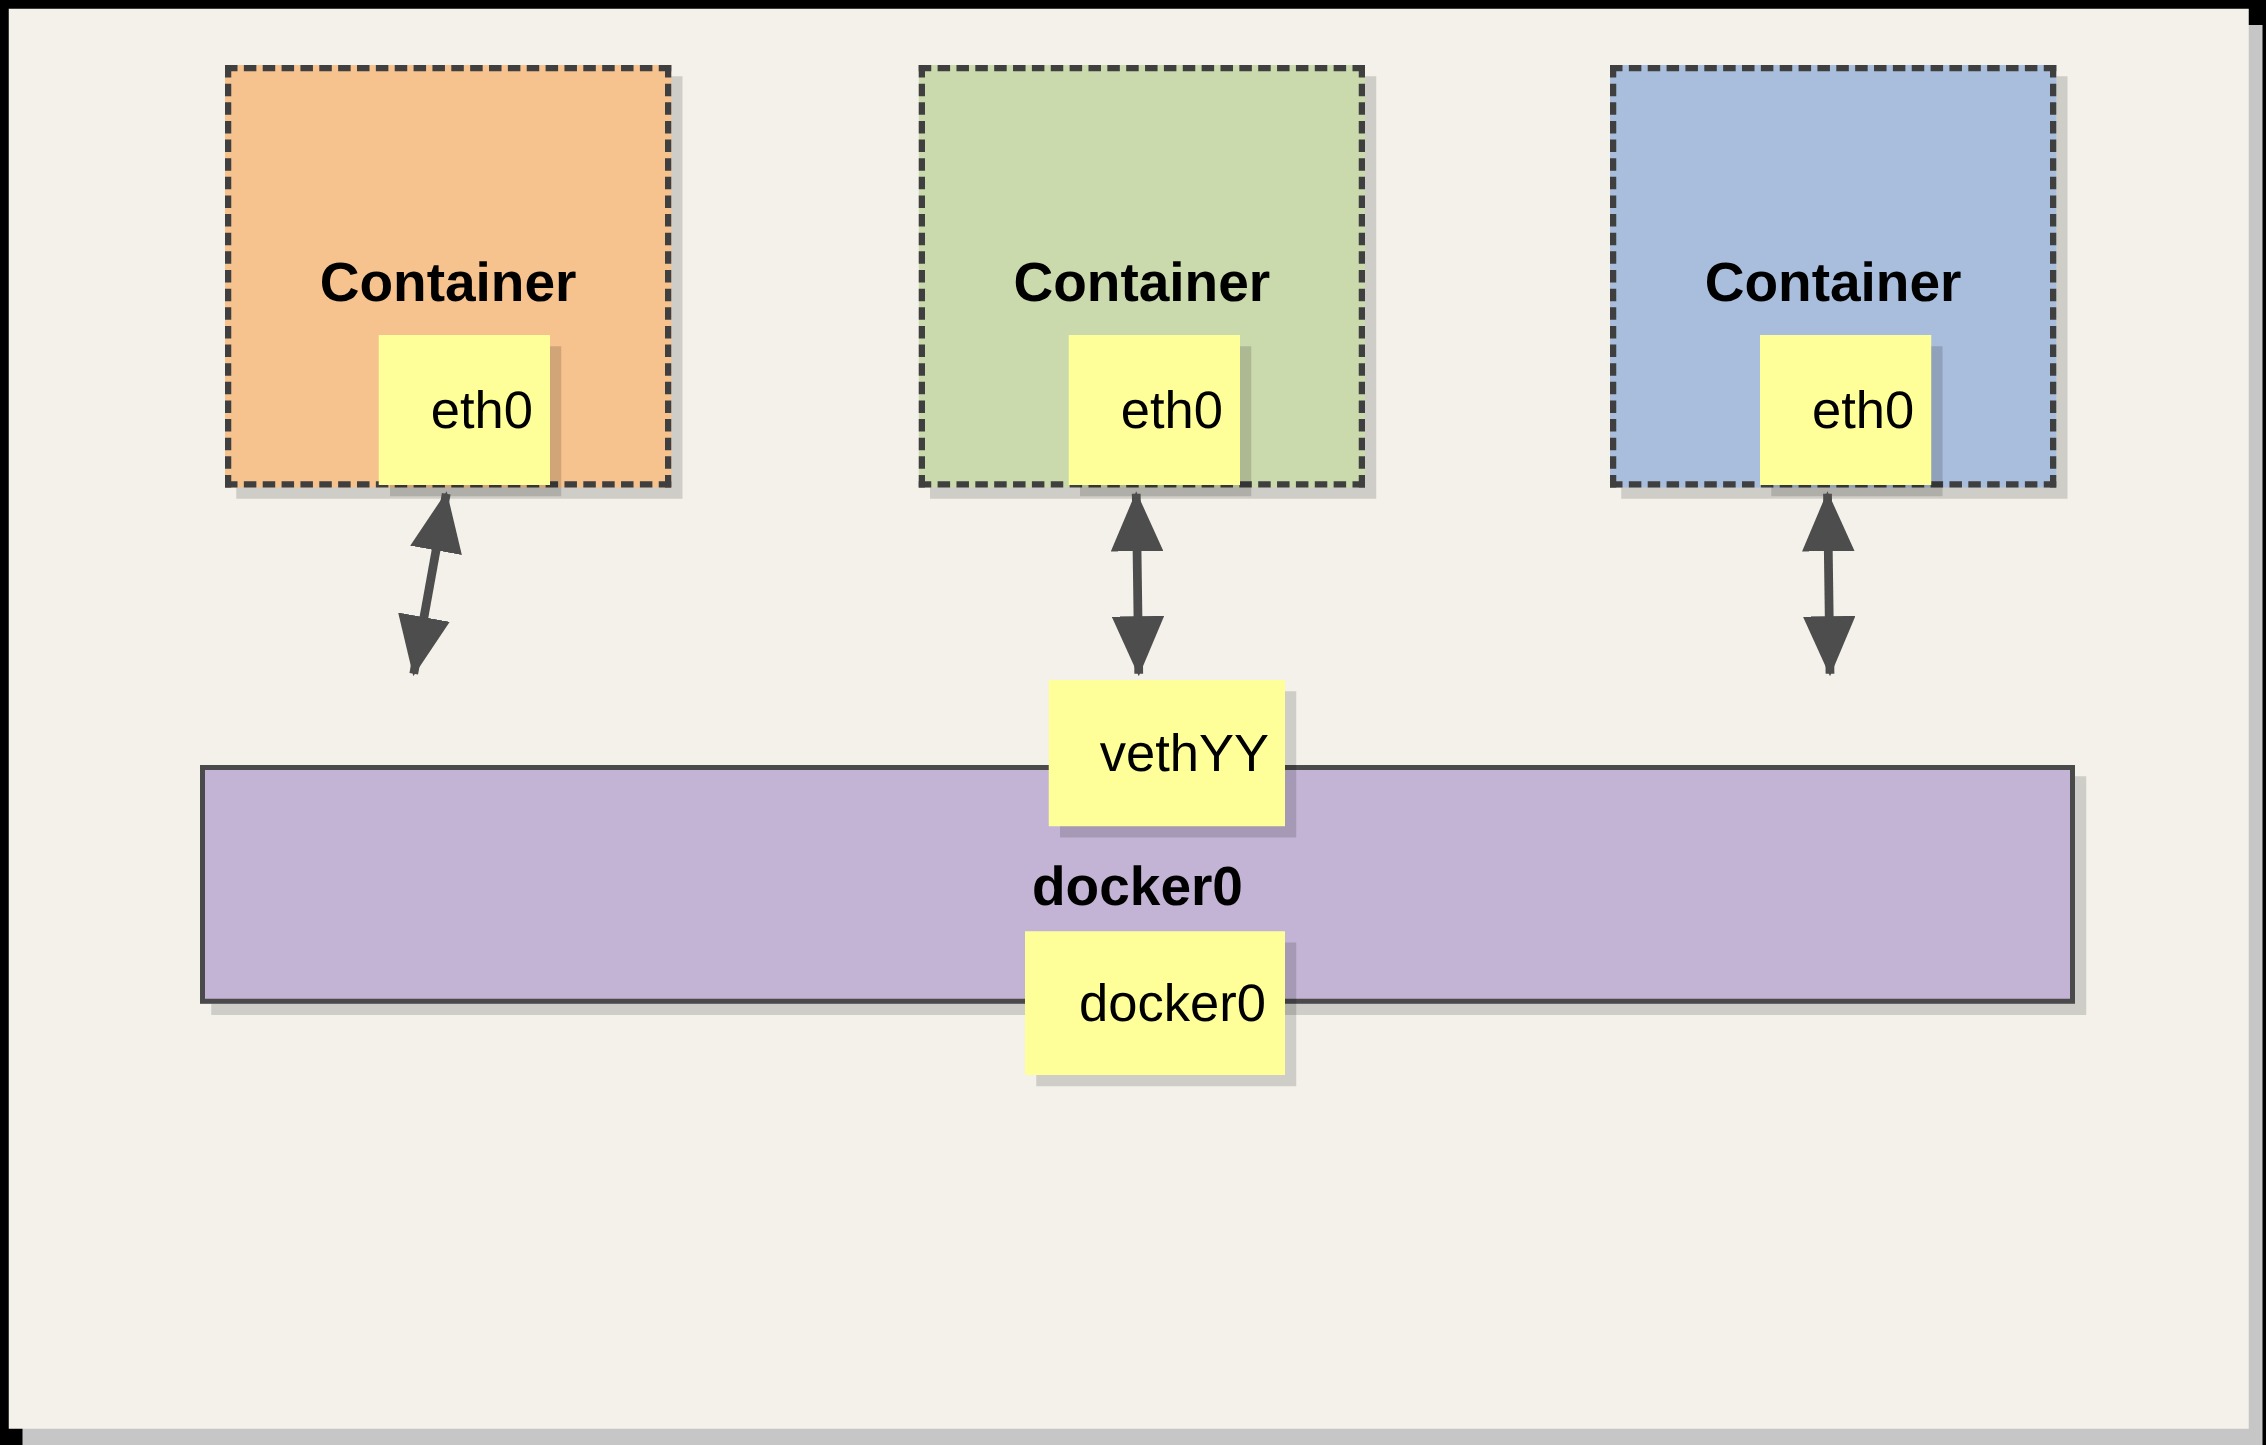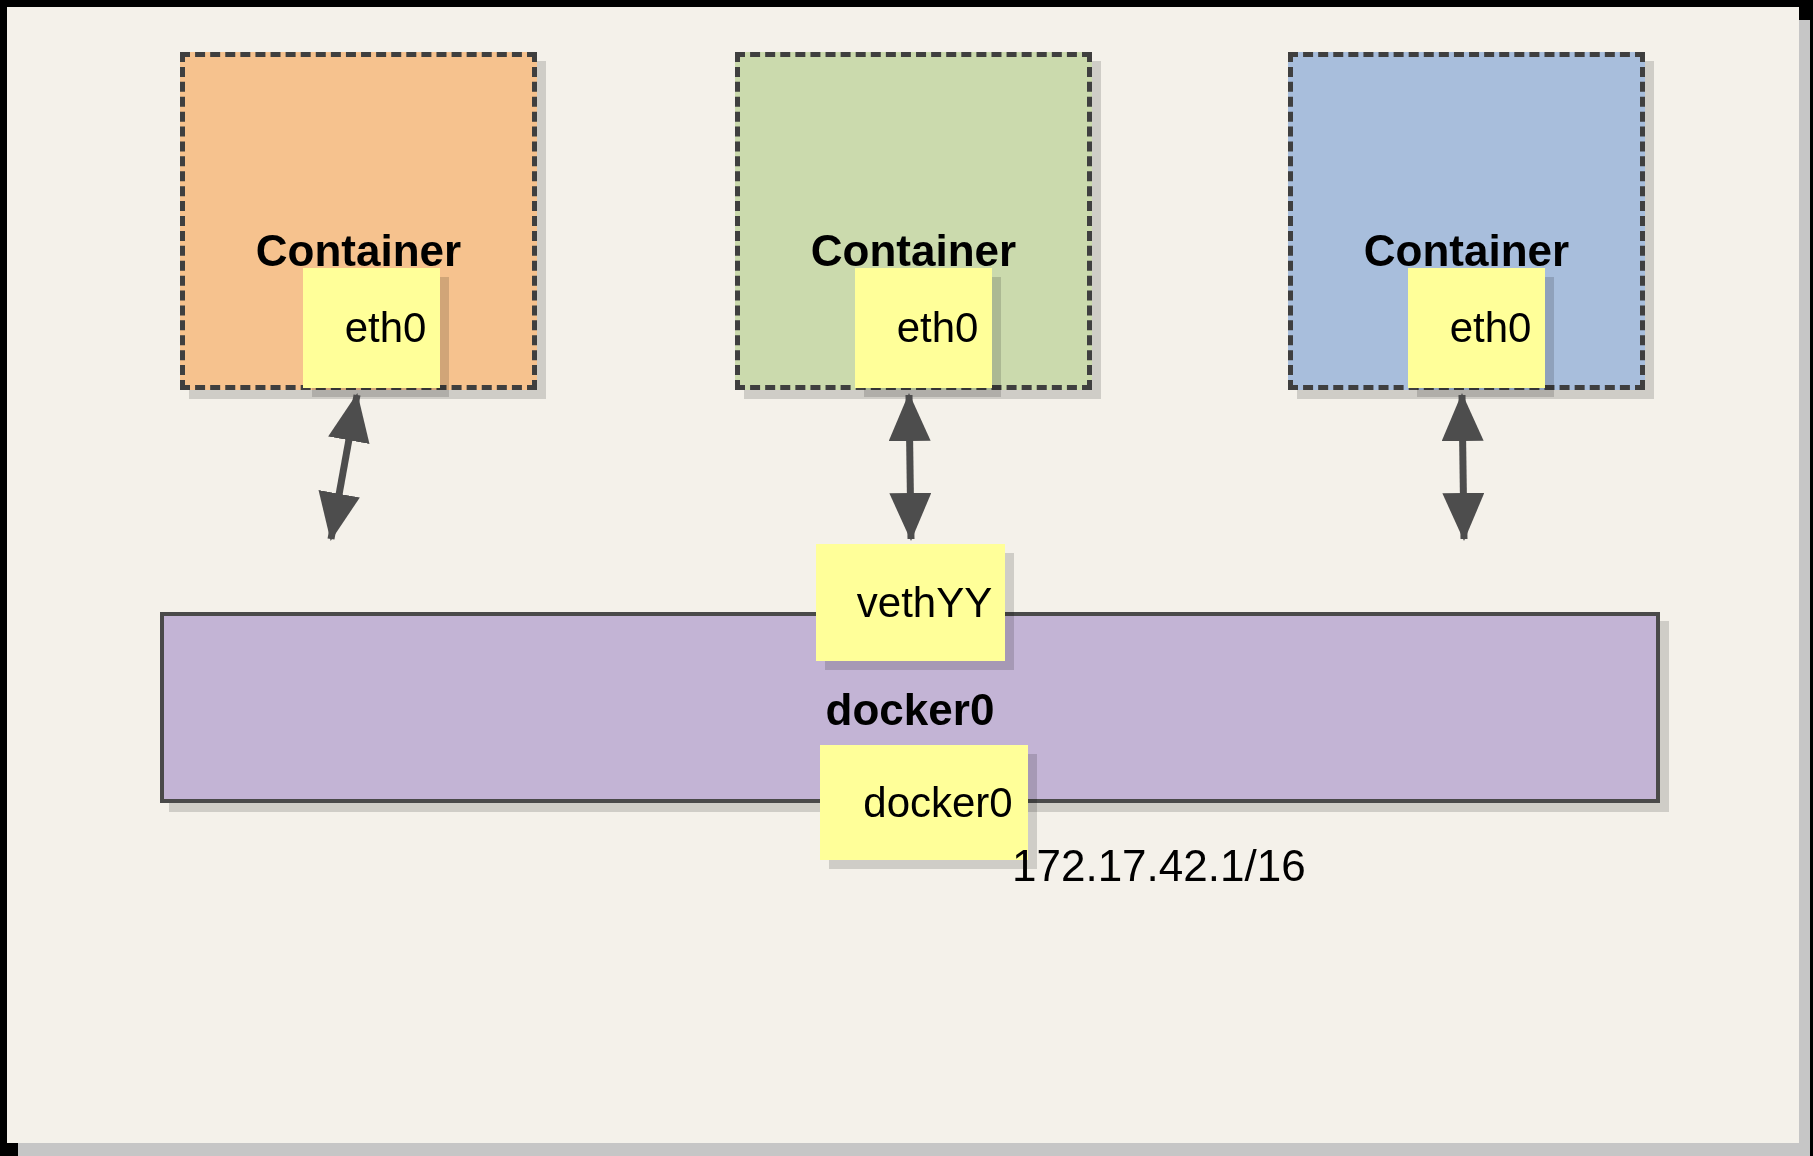--- a/index.html
+++ b/index.html
@@ -13,21 +13,21 @@
     box-shadow:11px 13px 0 #C6C6C6;
   }
   .abs{position:absolute;}
   .shadow{box-shadow:9px 9px 0 rgba(0,0,0,0.15);}
   .container-box{
     width:357px;height:338px;top:45px;
     border:5px dashed #3F3F3F;box-sizing:border-box;
   }
   .container-label{
     position:absolute;left:0;right:0;top:145px;
-    text-align:center;font-size:44px;font-weight:bold;color:#000;margin-top:24px;
+    text-align:center;font-size:44px;font-weight:bold;color:#000;
   }
   .iface{
     background:#FFFF99;display:flex;align-items:center;justify-content:center;
     font-size:42px;color:#000;padding-left:28px;
   }
   .eth{width:109px;height:120px;top:261px;}
   .veth{height:117px;top:537px;}
   #bridge{
     left:153px;top:605px;width:1500px;height:191px;
     background:#C3B4D5;border:4px solid #4A4A4A;box-sizing:border-box;
@@ -63,29 +63,28 @@
   <div class="abs container-box shadow" style="left: 1281px; background-color: rgb(168, 190, 220);">
     <div class="container-label">Container</div>
   </div>
   <div class="abs iface eth shadow" style="left:1401px;">
     <span>eth0</span>
   </div>
 
   <div class="abs shadow" id="bridge" style="background-color: rgb(195, 180, 213);"></div>
   <div class="abs" id="bridge-label">docker0</div>
 
-  <div class="abs iface veth shadow" style="left:809px;width:161px;">
+  <div class="abs iface veth shadow" style="left:832px;width:161px;">
     <span>vethYY</span>
   </div>
 
   <div class="abs iface shadow" id="docker0-box">
     <span>docker0</span>
   </div>
 
-  <div class="abs" id="ip-label">172.17.42.1/16</div>
 
 
   <svg id="arrow-layer" width="1792" height="1136" viewBox="0 0 1792 1136">
     <defs>
       <marker id="ah" markerUnits="userSpaceOnUse" markerWidth="48" markerHeight="42" viewBox="0 0 48 42" refX="46" refY="21" orient="auto-start-reverse">
         <path d="M0,0 L48,21 L0,42 Z" fill="#4D4D4D"></path>
       </marker>
     </defs>
     <line x1="350" y1="388" x2="324" y2="532" stroke="#4D4D4D" stroke-width="7" marker-start="url(#ah)" marker-end="url(#ah)"></line>
     <line x1="902" y1="388" x2="904" y2="532" stroke="#4D4D4D" stroke-width="7" marker-start="url(#ah)" marker-end="url(#ah)"></line>

